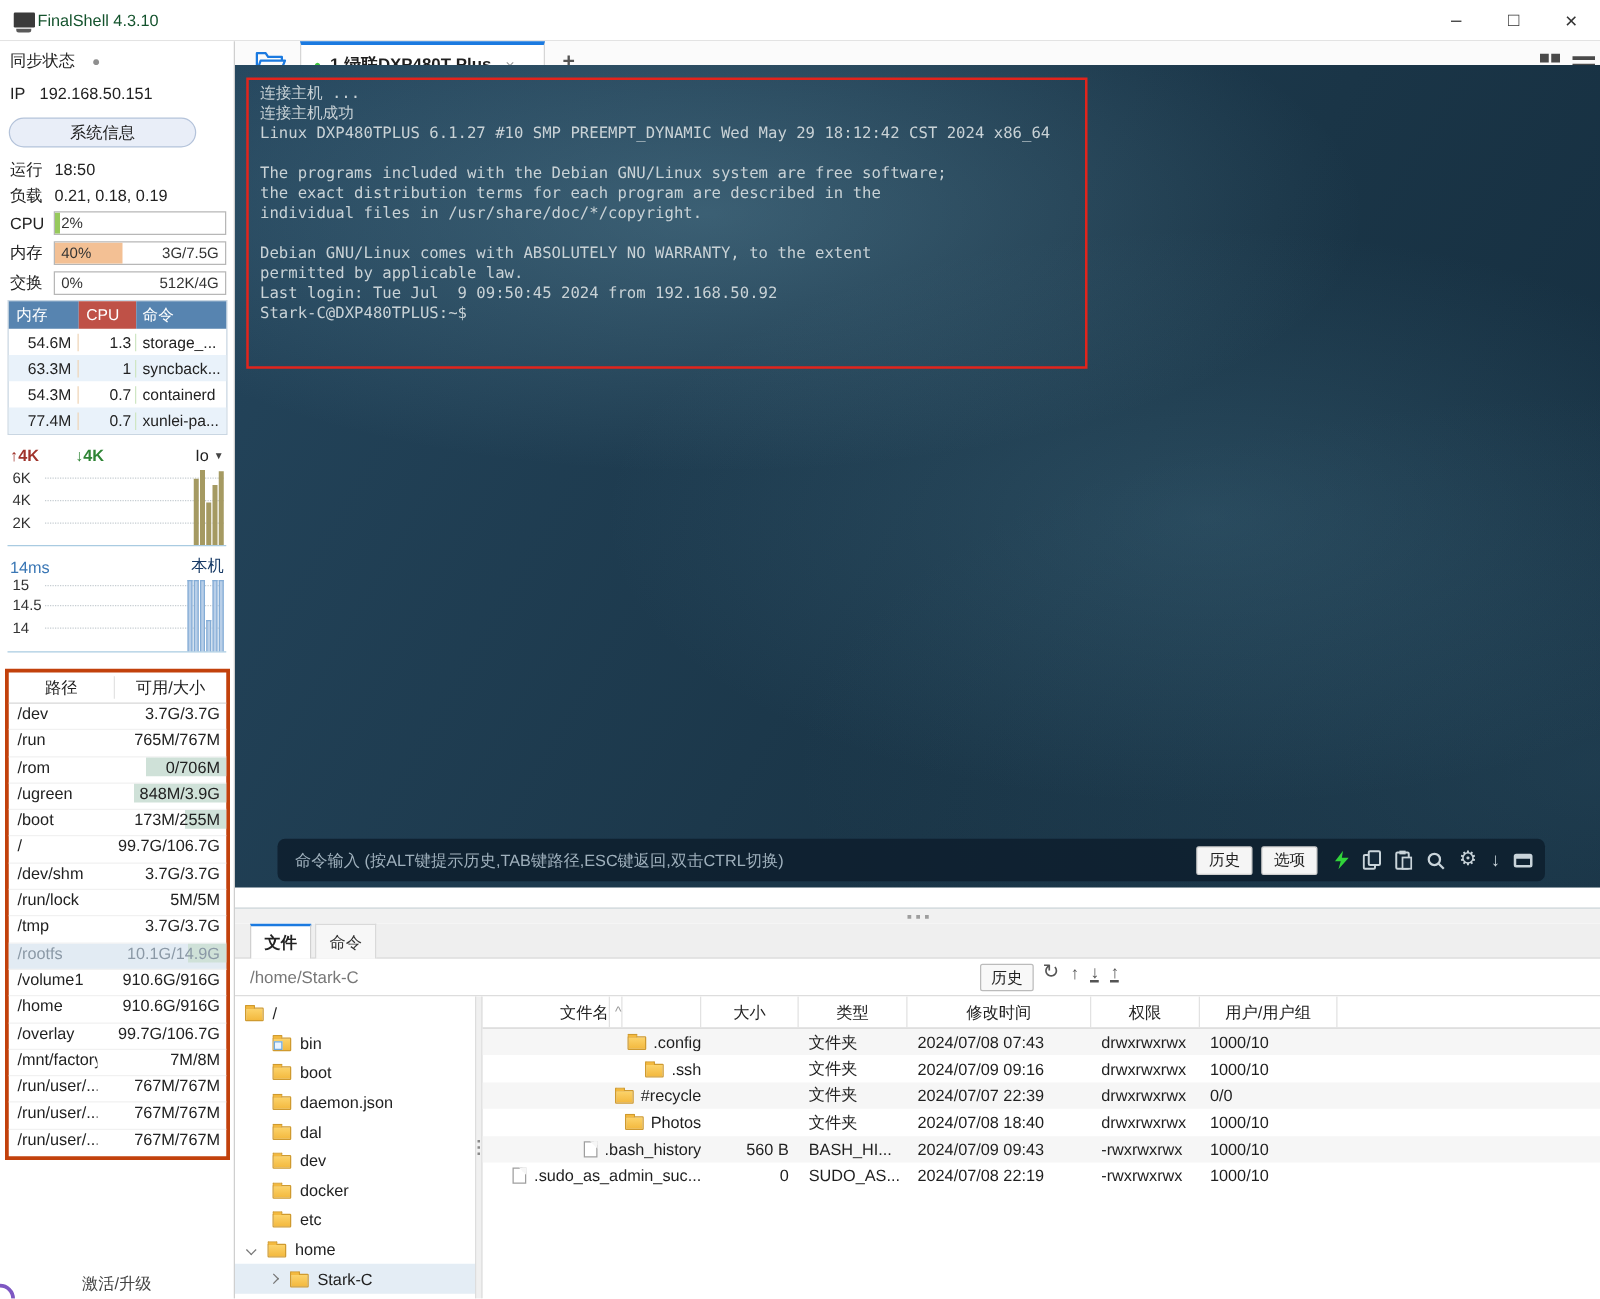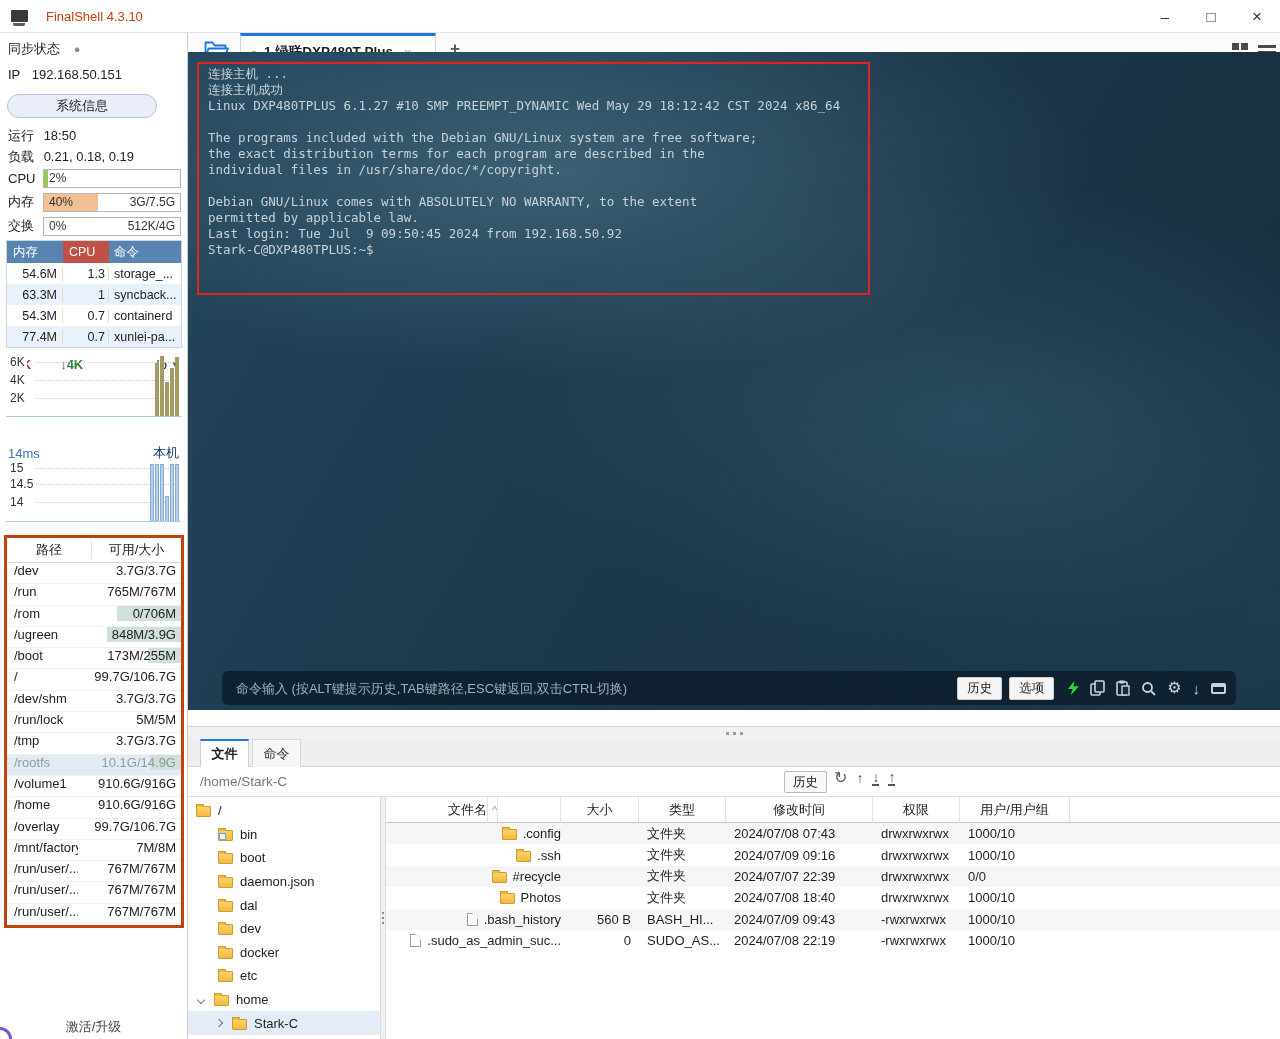--- a/index.html
+++ b/index.html
@@ -4,21 +4,21 @@
 <style>
   *{margin:0;padding:0;box-sizing:border-box}
   html,body{width:1280px;height:1039px}
   body{font-family:"Liberation Sans",sans-serif;font-size:13px;color:#222;background:#fff;overflow:hidden}
   #app{position:relative;width:1280px;height:1039px;background:#fff;overflow:hidden}
 
   
   #titlebar{position:absolute;left:0;top:0;width:1280px;height:33px;background:#fff;border-bottom:1px solid #e3e3e3;display:flex;align-items:center}
   .app-icon{width:17px;height:12px;background:#3a3a3a;border-radius:1px;position:relative;margin-left:11px}
   .app-icon::after{content:"";position:absolute;left:2px;bottom:-4px;width:12px;height:3px;background:#5a5a5a;border-radius:0 0 2px 2px}
-  .app-title{margin-left:18px;font-size:13px;color:#c2410c}
+  .app-title{margin-left:2px;font-size:13px;color:#14532d}
   .win-controls{position:absolute;right:0;top:0;height:33px;display:flex}
   .win-btn{width:46px;height:33px;display:flex;align-items:center;justify-content:center;font-size:15px;color:#333}
 
   
   #sidebar{position:absolute;left:0;top:33px;width:188px;height:1006px;background:#fff;border-right:1px solid #cfcfcf;overflow:hidden}
   .sb-row{position:absolute;left:8px;font-size:13px;color:#222;white-space:nowrap}
   .dot{display:inline-block;font-size:11px;color:#8f8f8f}
   .copy-link{position:absolute;right:14px;color:#999}
   .sysinfo-btn{position:absolute;left:7px;top:61px;width:150px;height:24px;background:#e9eef8;border:1px solid #b4c3da;border-radius:12px;font-size:13px;color:#222;display:flex;align-items:center;justify-content:center;cursor:default}
   .gauge-row{position:absolute;left:8px;right:6px;height:20px;display:flex;align-items:center}
@@ -251,21 +251,21 @@
     </div>
 
     <div class="chart-head" style="top:322px">
       <span class="net-up"><span>↑</span><span>4K</span></span>
       <span class="net-down"><span>↓</span><span>4K</span></span>
       <span class="mode-sel">
         <span>Io</span>
         <span class="mode-caret">▼</span>
       </span>
     </div>
-    <div class="chart" style="top:321px;height:63px">
+    <div class="chart" style="top:341px;height:63px">
       <div class="tick" style="top:8px">
           <b>6K</b>
         </div>
       <div class="tick" style="top:26px">
           <b>4K</b>
         </div>
       <div class="tick" style="top:44px">
           <b>2K</b>
         </div>
       <div class="bars net-bars">

